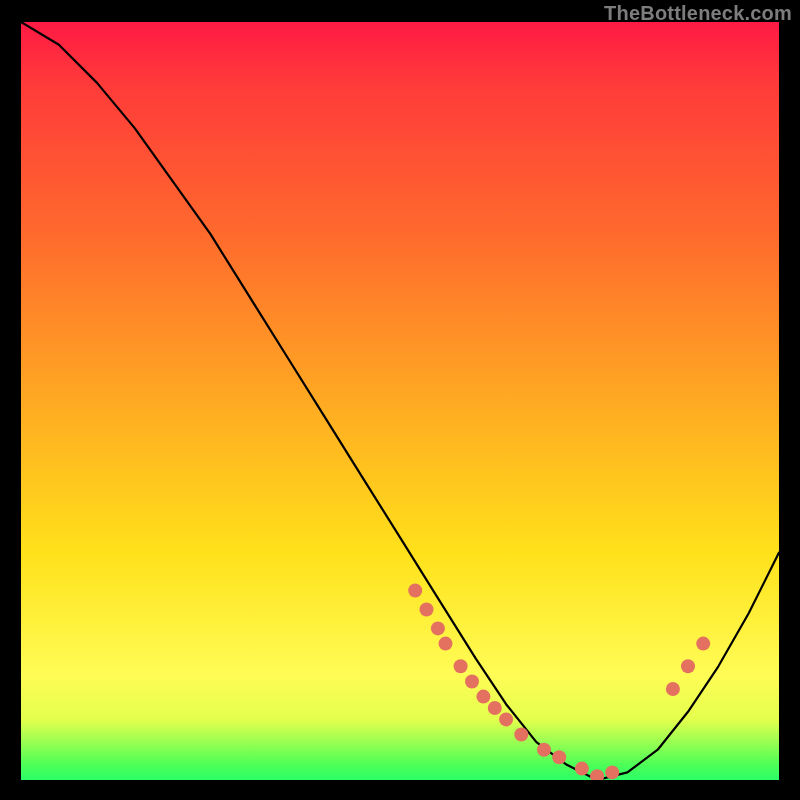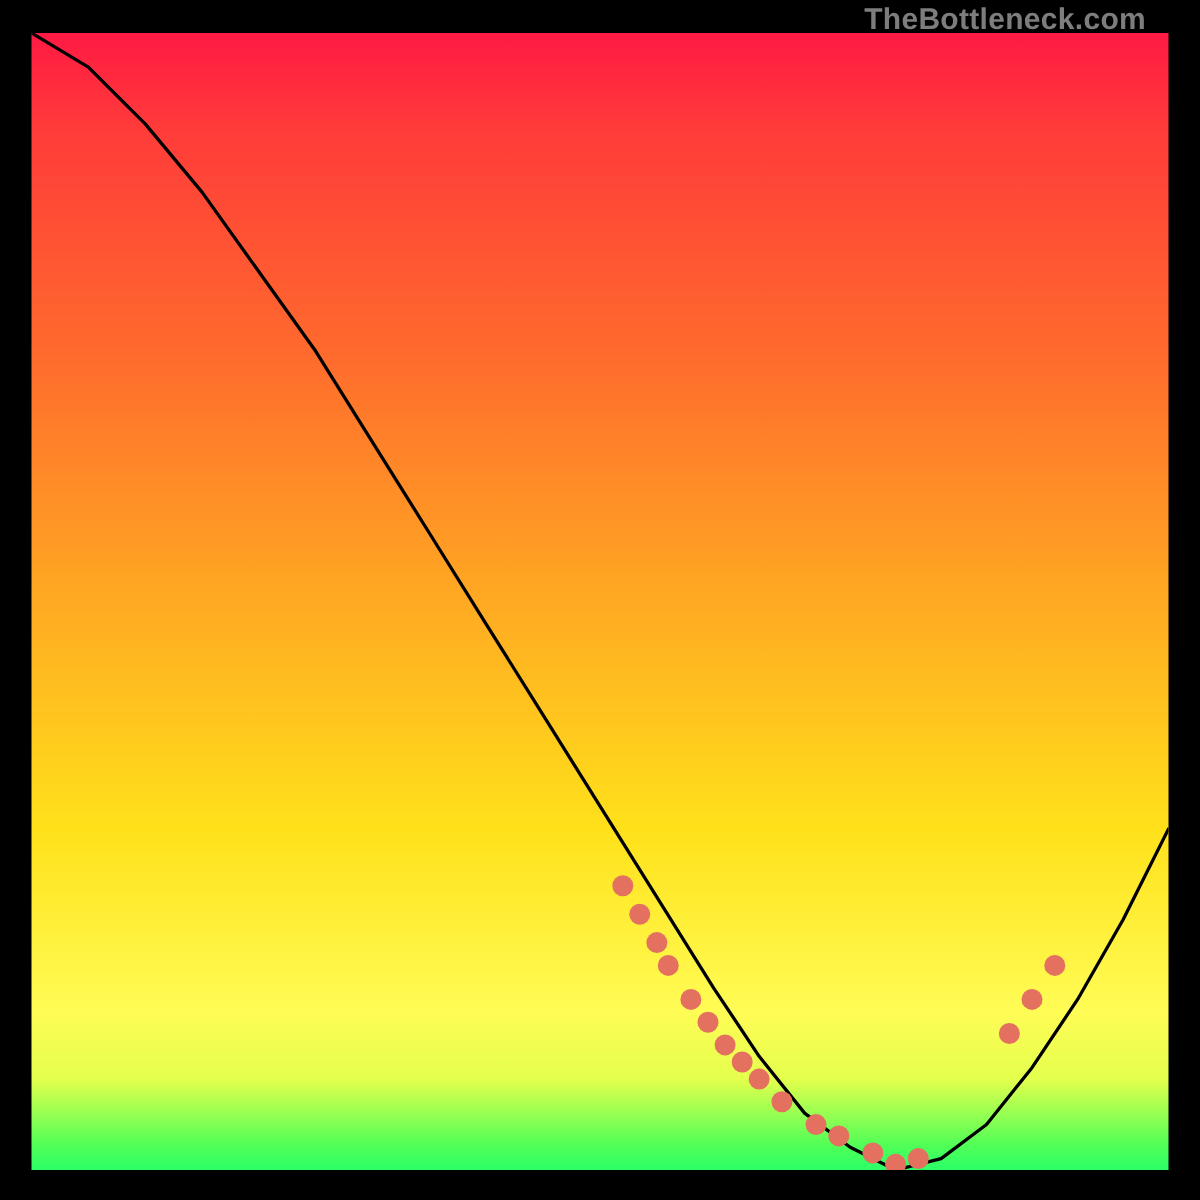--- a/index.html
+++ b/index.html
@@ -52,21 +52,21 @@
     stroke-width: 2.2;
     stroke-linecap: round;
     stroke-linejoin: round;
   }
   .marker {
     fill: #e47060;
   }
   .watermark {
     position: absolute;
     top: 2px;
-    right: 36px;
+    right: 8px;
     color: #7d7d7d;
     font-size: 20px;
     font-weight: 600;
     letter-spacing: 0.2px;
     user-select: none;
   }
 </style>
 </head>
 <body>
 

